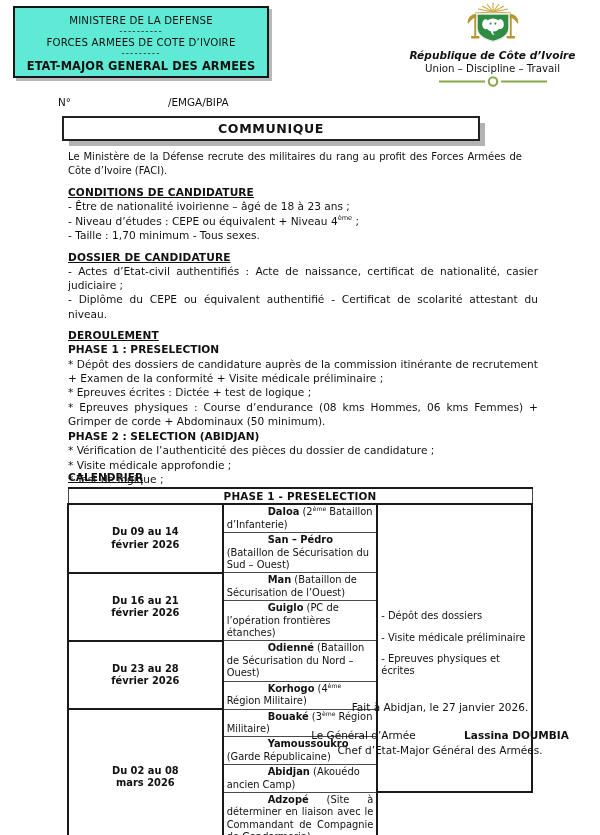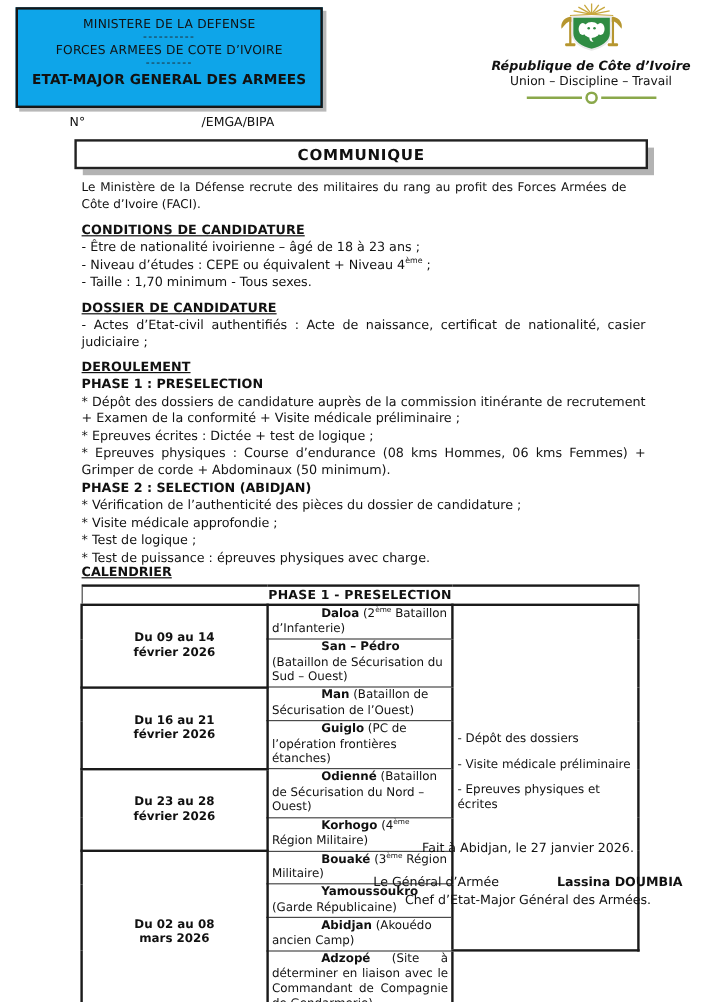--- a/index.html
+++ b/index.html
@@ -19,23 +19,23 @@
   
   .header {
     position: relative;
     height: 118px;
   }
   .ministry-box {
     position: absolute;
     left: 13px;
     top: 6px;
     width: 256px;
-    height: 84px;
+    height: 72px;
     border: 2px solid #161616;
-    background: #0ea5e9;
+    background: #5eead4;
     box-shadow: 3px 3px 0 0 #b8b8b8;
     box-sizing: border-box;
     text-align: center;
     padding-top: 6px;
   }
   .ministry-line {
     font-size: 10.2px;
     letter-spacing: 0.2px;
     line-height: 13px;
     white-space: nowrap;
@@ -88,21 +88,21 @@
     font-size: 10.4px;
     width: 300px;
   }
   .numero-row .num-label { display: inline-block; width: 110px; }
 
   
   .communique-box {
     position: absolute;
     left: 62px;
     top: 116px;
-    width: 478px;
+    width: 418px;
     height: 25px;
     border: 2px solid #222222;
     background: #ffffff;
     box-shadow: 6px 6px 0 -1px #b3b3b3;
     box-sizing: border-box;
     display: flex;
     align-items: center;
     justify-content: center;
     text-align: right;
   }
@@ -303,20 +303,21 @@
     <p class="item">- Être de nationalité ivoirienne – âgé de 18 à 23 ans ;</p>
     <p class="item"><span>- Niveau d’études : CEPE ou équivalent + Niveau 4</span><sup>ème</sup><span> ;</span></p>
     <p class="item">- Taille : 1,70 minimum - Tous sexes.</p>
   </div>
 
   <div class="block-gap"></div>
 
   <div>
     <div class="sec-head">DOSSIER DE CANDIDATURE</div>
     <p class="item">- Actes d’Etat-civil authentifiés : Acte de naissance, certificat de nationalité, casier judiciaire ;</p>
+    <p class="item">- Diplôme du CEPE ou équivalent authentifié - Certificat de scolarité attestant du niveau.</p>
   </div>
 
   <div class="block-gap"></div>
 
   <div>
     <div class="sec-head">DEROULEMENT</div>
     <div class="phase-head">PHASE 1 : PRESELECTION</div>
     <p class="item">* Dépôt des dossiers de candidature auprès de la commission itinérante de recrutement + Examen de la conformité + Visite médicale préliminaire ;</p>
     <p class="item">* Epreuves écrites : Dictée + test de logique ;</p>
     <p class="item">* Epreuves physiques : Course d’endurance (08 kms Hommes, 06 kms Femmes) + Grimper de corde + Abdominaux (50 minimum).</p>

